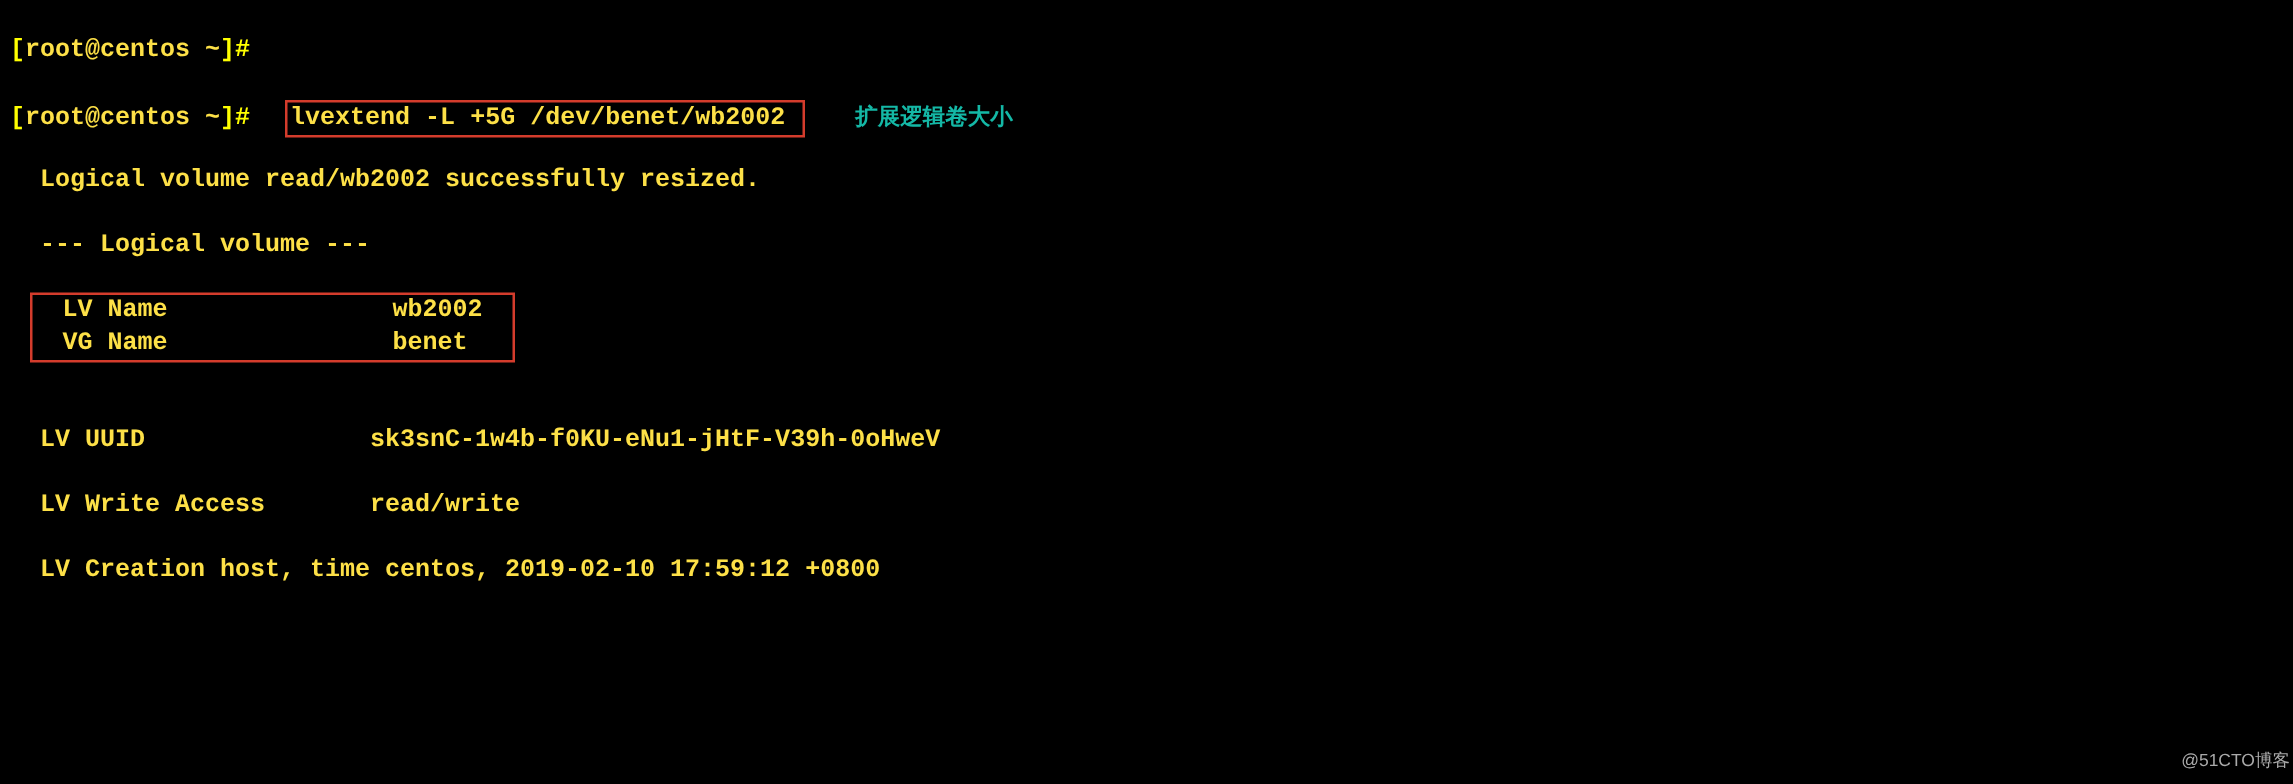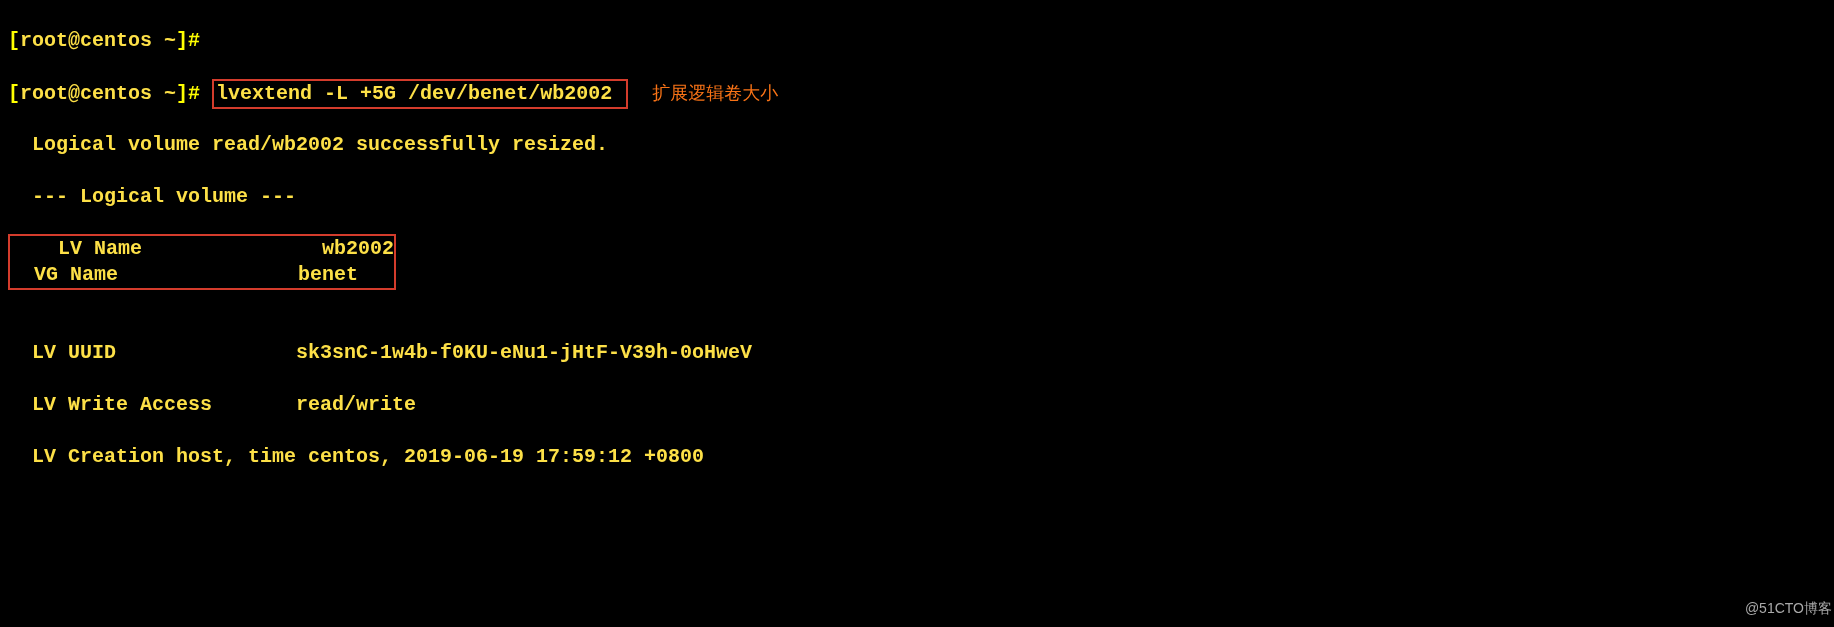--- a/index.html
+++ b/index.html
@@ -15,31 +15,30 @@
     overflow: hidden;
     font-weight: bold;
   }
   .terminal {
     position: relative;
     padding: 2px 8px;
     white-space: pre;
   }
   .white { color: #fde047; }
   .red-annot {
-    color: #f97316;
+    color: #14b8a6;
     font-family: "Microsoft YaHei", "SimSun", sans-serif;
     font-size: 18px;
-    font-weight: normal;
+    font-weight: bold;
   }
   .redbox {
     border: 2px solid #d43c2c;
     padding: 0 2px;
-    margin: -2px 0;
+    margin: -2px 16px;
     display: inline-block;
-    text-align: right;
   }
   .line { display: block; height: 26px; }
   .field { display: inline-block; }
   .watermark {
     position: absolute;
     right: 2px;
     bottom: 6px;
     color: #a9a9a9;
     font-family: "Microsoft YaHei", sans-serif;
     font-size: 14px;
@@ -53,21 +52,21 @@
 <div class="terminal">
 <span class="line"><span class="prompt-br">[</span><span class="white">root@centos ~</span><span class="prompt-br">]#</span></span>
 <span class="line"><span class="prompt-br">[</span><span class="white">root@centos ~</span><span class="prompt-br">]#</span> <span class="redbox white">lvextend -L +5G /dev/benet/wb2002 </span>  <span class="red-annot">扩展逻辑卷大小</span></span>
 <span class="line white">  Logical volume read/wb2002 successfully resized.</span>
 <span class="line white">  --- Logical volume ---</span>
 <span class="line white"><span class="redbox" style="padding:0"><span class="field">  LV Name               </span><span class="field">wb2002</span>
 <span class="field">  VG Name               </span><span class="field">benet</span>   </span></span>
 <span class="line white"></span>
 <span class="line white"><span class="field">  LV UUID               </span><span class="field">sk3snC-1w4b-f0KU-eNu1-jHtF-V39h-0oHweV</span></span>
 <span class="line white"><span class="field">  LV Write Access       </span><span class="field">read/write</span></span>
-<span class="line white"><span class="field">  LV Creation host, time</span><span class="field"> centos, 2019-06-19 17:59:12 +0800</span></span>
+<span class="line white"><span class="field">  LV Creation host, time</span><span class="field"> centos, 2019-02-10 17:59:12 +0800</span></span>
 
 
 
 
 
 
 
 
 
 </div>

